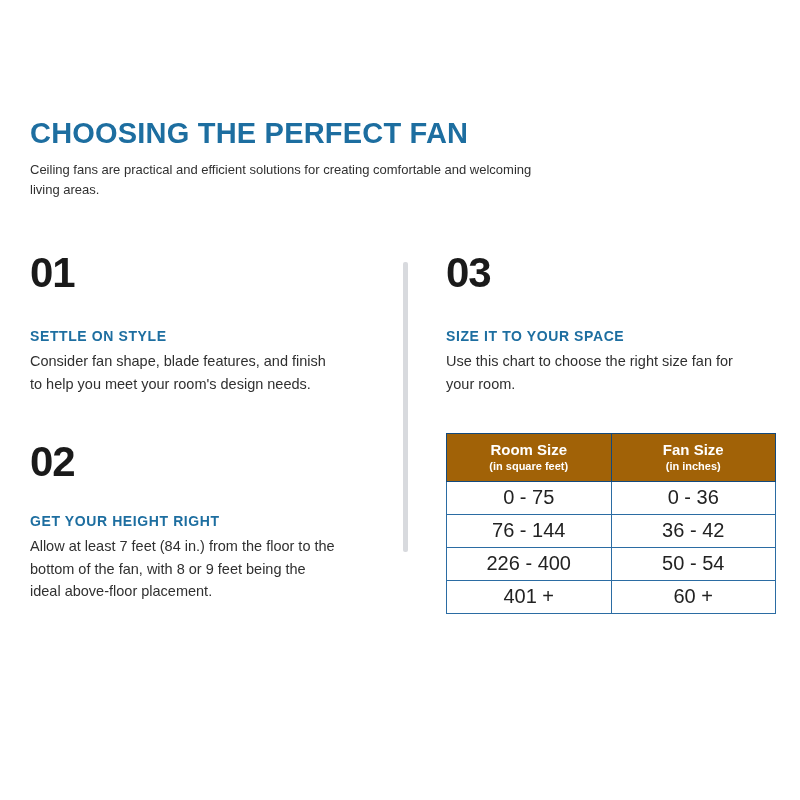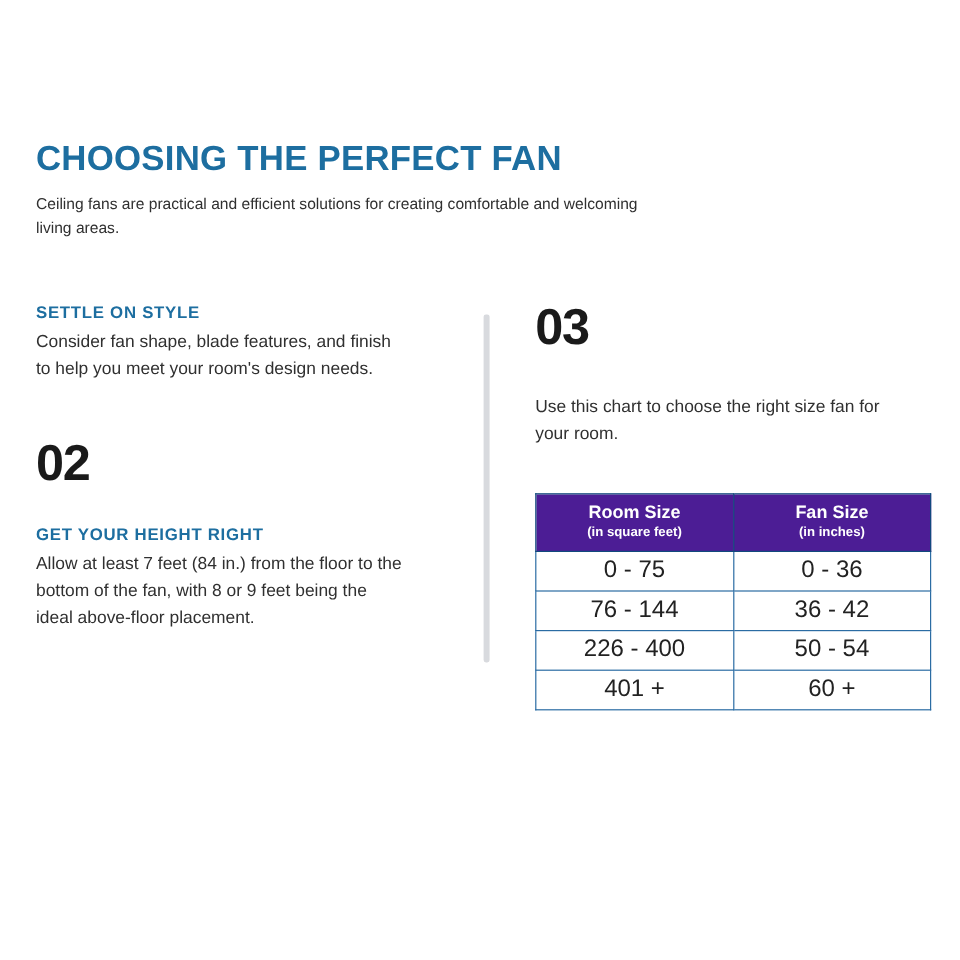--- a/index.html
+++ b/index.html
@@ -91,21 +91,21 @@
   .col-right .step-body {
     max-width: 300px;
   }
   table.size-chart {
     border-collapse: collapse;
     margin-top: 38px;
     width: 330px;
     table-layout: fixed;
   }
   table.size-chart th {
-    background: #4c1d95;
+    background: #a16207;
     color: #ffffff;
     border: 1px solid #12497d;
     padding: 7px 4px 8px 4px;
     text-align: center;
     font-weight: bold;
     margin-left: 40px;
   }
   .th-main {
     display: block;
     font-size: 15px;
@@ -132,38 +132,40 @@
 <div class="page">
 
   <h1 class="headline">CHOOSING THE PERFECT FAN</h1>
   <p class="intro">Ceiling fans are practical and efficient solutions for creating comfortable and welcoming living areas.</p>
 
   <div class="columns">
 
     <div class="col-left">
 
       <div class="block block-01">
+        <div class="step-num">01</div>
         <div class="step-title">SETTLE ON STYLE</div>
         <p class="step-body">Consider fan shape, blade features, and finish to help you meet your room's design needs.</p>
       </div>
 
       <div class="block block-02">
         <div class="step-num">02</div>
         <div class="step-title">GET YOUR HEIGHT RIGHT</div>
         <p class="step-body">Allow at least 7 feet (84 in.) from the floor to the bottom of the fan, with 8 or 9 feet being the ideal above-floor placement.</p>
       </div>
 
     </div>
 
     <div class="divider"></div>
 
     <div class="col-right">
 
       <div class="block block-03">
         <div class="step-num">03</div>
+        <div class="step-title">SIZE IT TO YOUR SPACE</div>
         <p class="step-body">Use this chart to choose the right size fan for your room.</p>
       </div>
 
       <table class="size-chart">
         <thead>
           <tr>
             <th>
               <span class="th-main">Room Size</span>
               <span class="th-sub">(in square feet)</span>
             </th>

